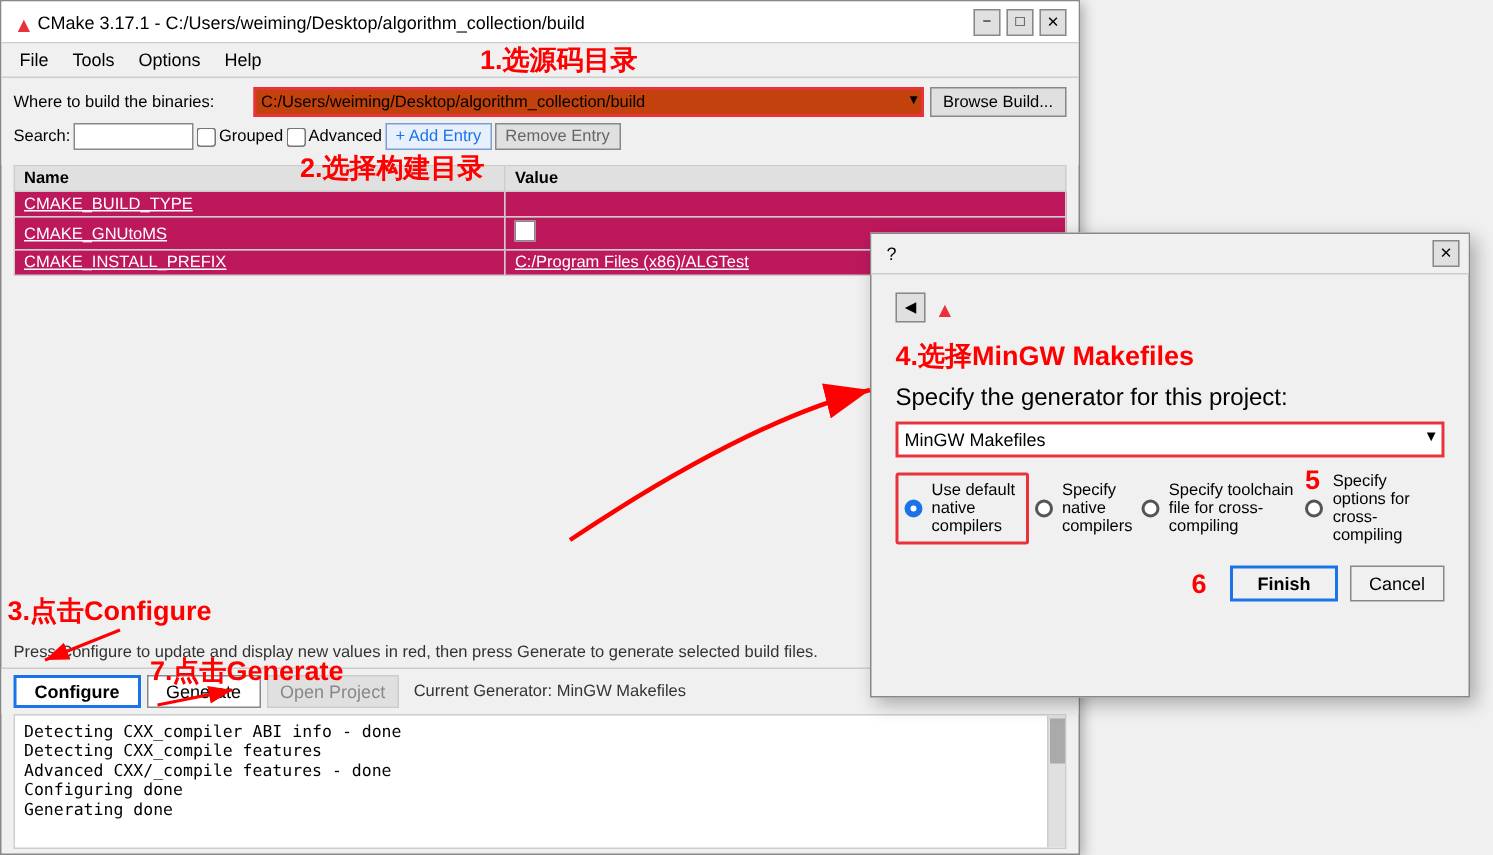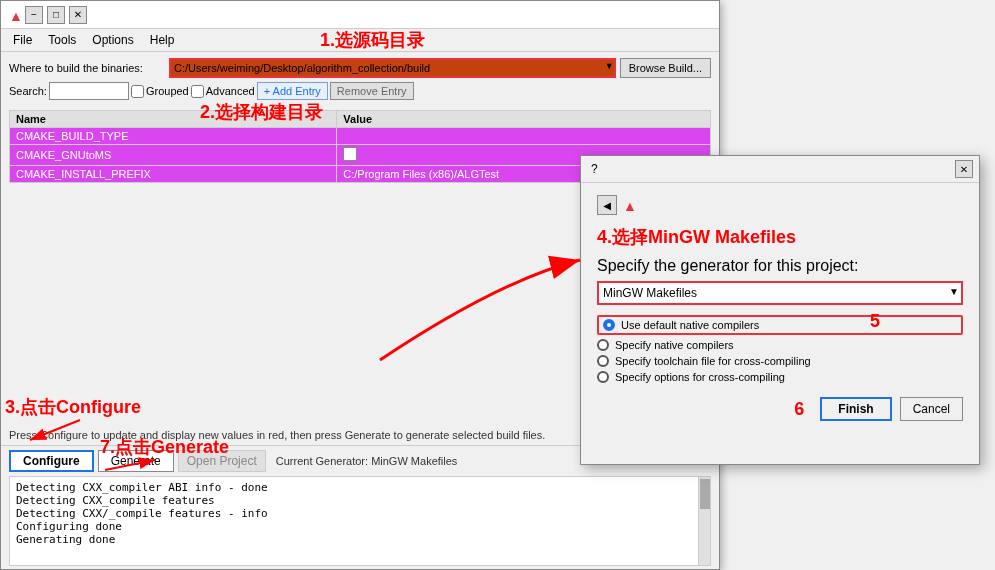--- a/index.html
+++ b/index.html
@@ -163,21 +163,21 @@
       padding: 2px 6px;
       text-align: left;
       font-size: 11px;
       font-weight: bold;
     }
     .cmake-table td {
       border: 1px solid #ccc;
       padding: 2px 6px;
       font-size: 11px;
     }
-    .row-red { background: #d946ef; color: #fff; }
+    .row-red { background: #be185d; color: #fff; text-decoration: underline; }
     .row-red td { color: #fff; }
     .cell-checkbox {
       width: 14px; height: 14px;
       border: 1px solid #888;
       display: inline-block;
       background: #fff;
     }
 
     
     .annotation {
@@ -330,21 +330,21 @@
     }
     .generator-select-arrow {
       position: absolute;
       right: 4px; top: 5px;
       font-size: 10px;
       pointer-events: none;
     }
 
     .radio-group {
       display: flex;
-      flex-direction: column;
+      flex-direction: row;
       gap: 4px;
       margin-bottom: 14px;
     }
     .radio-row {
       display: flex; align-items: center; gap: 6px;
       font-size: 11px;
     }
     .radio-circle {
       width: 12px; height: 12px;
       border-radius: 50%;
@@ -424,20 +424,21 @@
       color: #e8333a;
     }
   </style>
 </head>
 <body>
 
 <div class="cmake-window">
 
   <div class="title-bar">
     <span class="cmake-logo"></span>
+    <span class="title-bar-text">CMake 3.17.1 - C:/Users/weiming/Desktop/algorithm_collection/build</span>
     <div class="title-bar-controls">
       <div class="title-btn">−</div>
       <div class="title-btn">□</div>
       <div class="title-btn">✕</div>
     </div>
   </div>
 
   <div class="menu-bar">
     <span class="menu-item">File</span>
     <span class="menu-item">Tools</span>
@@ -506,21 +507,21 @@
     <div class="bottom-toolbar">
       <button class="configure-btn">Configure</button>
       <button class="generate-btn">Generate</button>
       <button class="open-project-btn">Open Project</button>
       <span class="generator-label">Current Generator: MinGW Makefiles</span>
     </div>
 
     <div class="output-area">
       <div>Detecting CXX_compiler ABI info - done</div>
       <div>Detecting CXX_compile features</div>
-      <div>Detecting CXX/_compile features - info</div>
+      <div>Advanced CXX/_compile features - done</div>
       <div>Configuring done</div>
       <div>Generating done</div>
       <div class="output-scrollbar">
         <div class="scrollbar-thumb"></div>
       </div>
     </div>
   </div>
 </div>
 
 <div class="annotation" style="top: 28px; left: 320px;">

